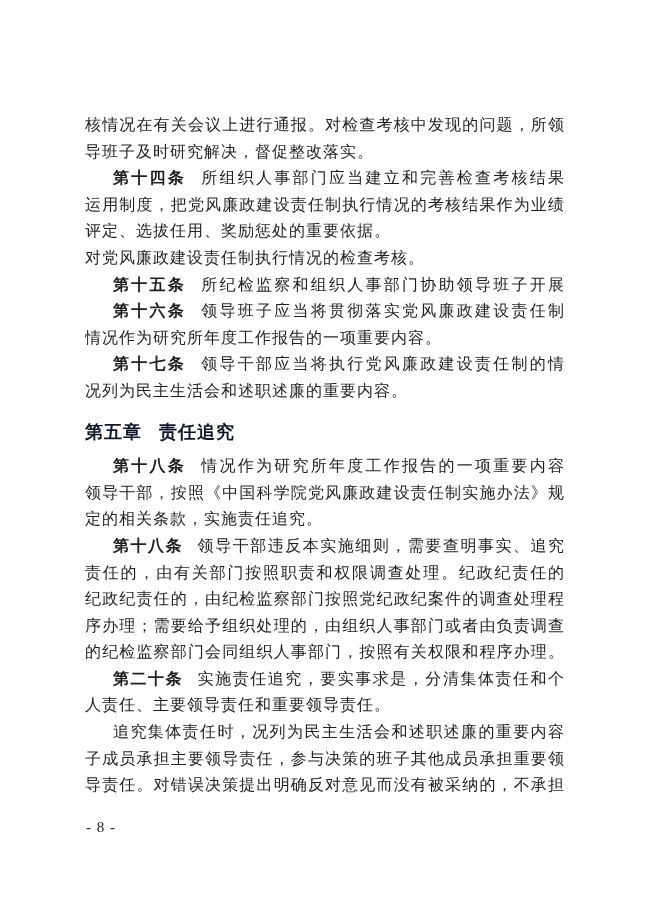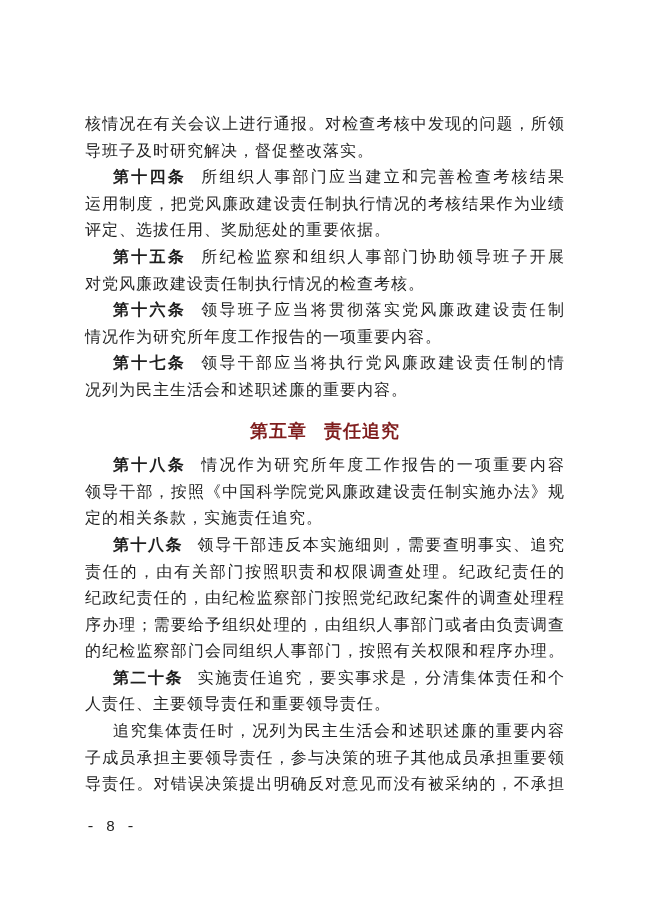--- a/index.html
+++ b/index.html
@@ -6,21 +6,21 @@
     margin: 0;
     padding: 0;
     background: #ffffff;
   }
   .page {
     position: relative;
     width: 650px;
     height: 919px;
     background: #ffffff;
     overflow: hidden;
-    font-family: Liberation Mono, monospace;
+    font-family: Liberation Serif, serif;
     color: #1f1f1f;
   }
   .content {
     position: absolute;
     left: 85px;
     top: 112px;
     width: 480px;
   }
   .line {
     font-size: 16px;
@@ -40,23 +40,23 @@
   }
   .gap {
     display: inline-block;
     width: 14px;
   }
   .heading {
     margin: 14px 0 8px 0;
     font-size: 18px;
     line-height: 26.6px;
     font-weight: bold;
-    text-align: center;
+    text-align: left;
     letter-spacing: 1px;
-    color: #7f1d1d;
+    color: #0f172a;
   }
   .hgap {
     display: inline-block;
     width: 17px;
   }
   .footer {
     position: absolute;
     left: 86px;
     top: 819px;
     font-size: 15px;
@@ -70,22 +70,22 @@
 <div class="page">
   <div class="content">
 
     <div class="line">核情况在有关会议上进行通报。对检查考核中发现的问题，所领</div>
     <div class="line end">导班子及时研究解决，督促整改落实。</div>
 
     <div class="line indent"><b class="art">第十四条</b><span class="gap"></span><span>所组织人事部门应当建立和完善检查考核结果</span></div>
     <div class="line">运用制度，把党风廉政建设责任制执行情况的考核结果作为业绩</div>
     <div class="line end">评定、选拔任用、奖励惩处的重要依据。</div>
 
+    <div class="line end">对党风廉政建设责任制执行情况的检查考核。</div>
     <div class="line indent"><b class="art">第十五条</b><span class="gap"></span><span>所纪检监察和组织人事部门协助领导班子开展</span></div>
-    <div class="line end">对党风廉政建设责任制执行情况的检查考核。</div>
 
     <div class="line indent"><b class="art">第十六条</b><span class="gap"></span><span>领导班子应当将贯彻落实党风廉政建设责任制</span></div>
     <div class="line end">情况作为研究所年度工作报告的一项重要内容。</div>
 
     <div class="line indent"><b class="art">第十七条</b><span class="gap"></span><span>领导干部应当将执行党风廉政建设责任制的情</span></div>
     <div class="line end">况列为民主生活会和述职述廉的重要内容。</div>
 
     <div class="heading"><span>第五章</span><span class="hgap"></span><span>责任追究</span></div>
 
     <div class="line indent"><b class="art">第十八条</b><span class="gap"></span><span>情况作为研究所年度工作报告的一项重要内容</span></div>

